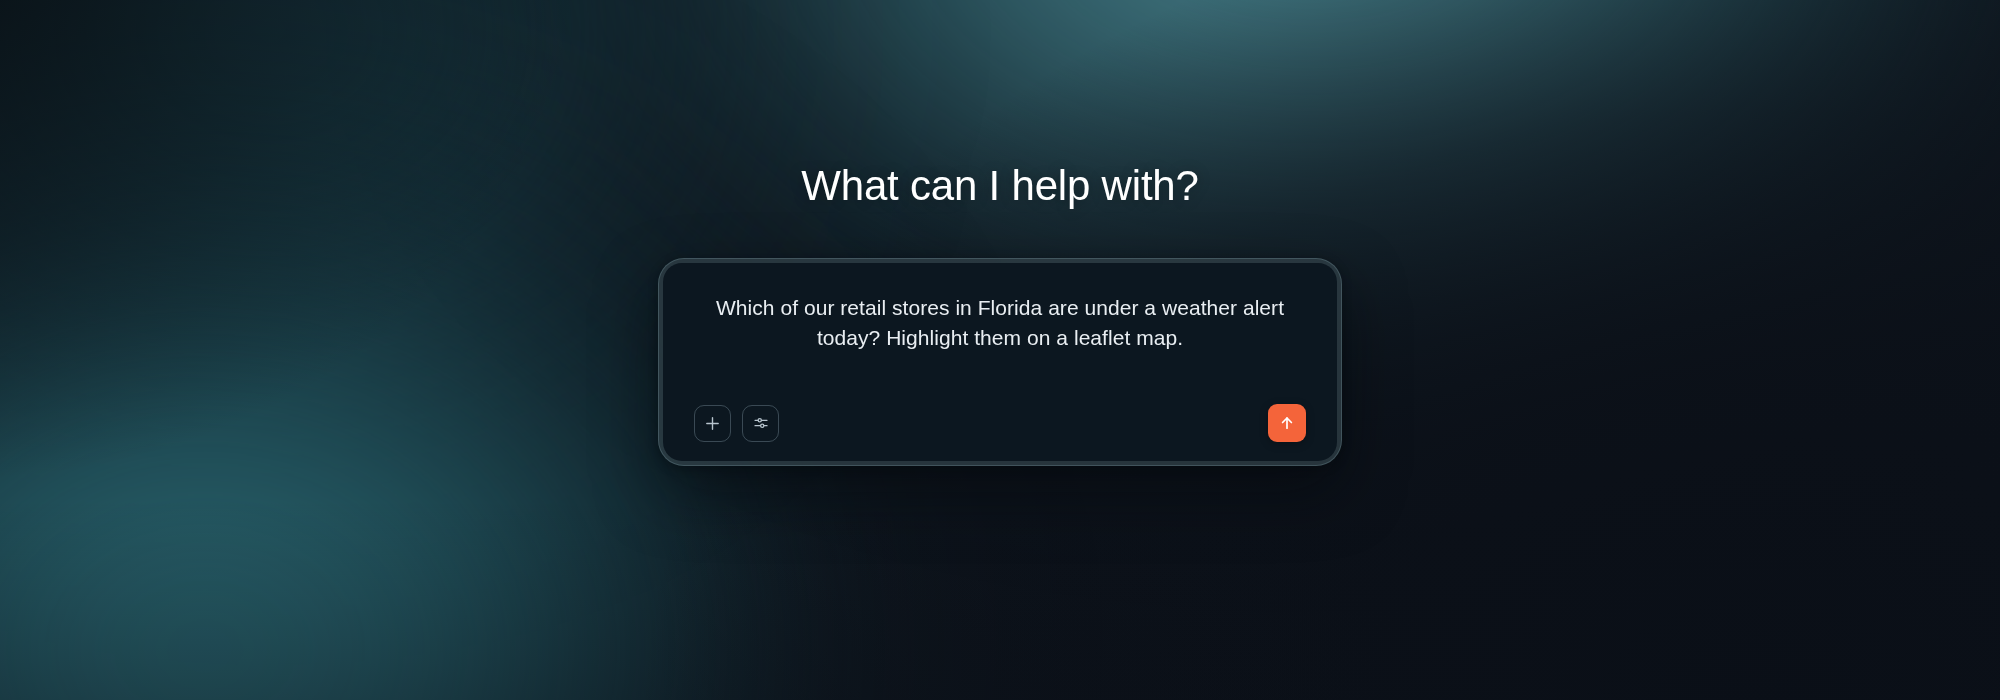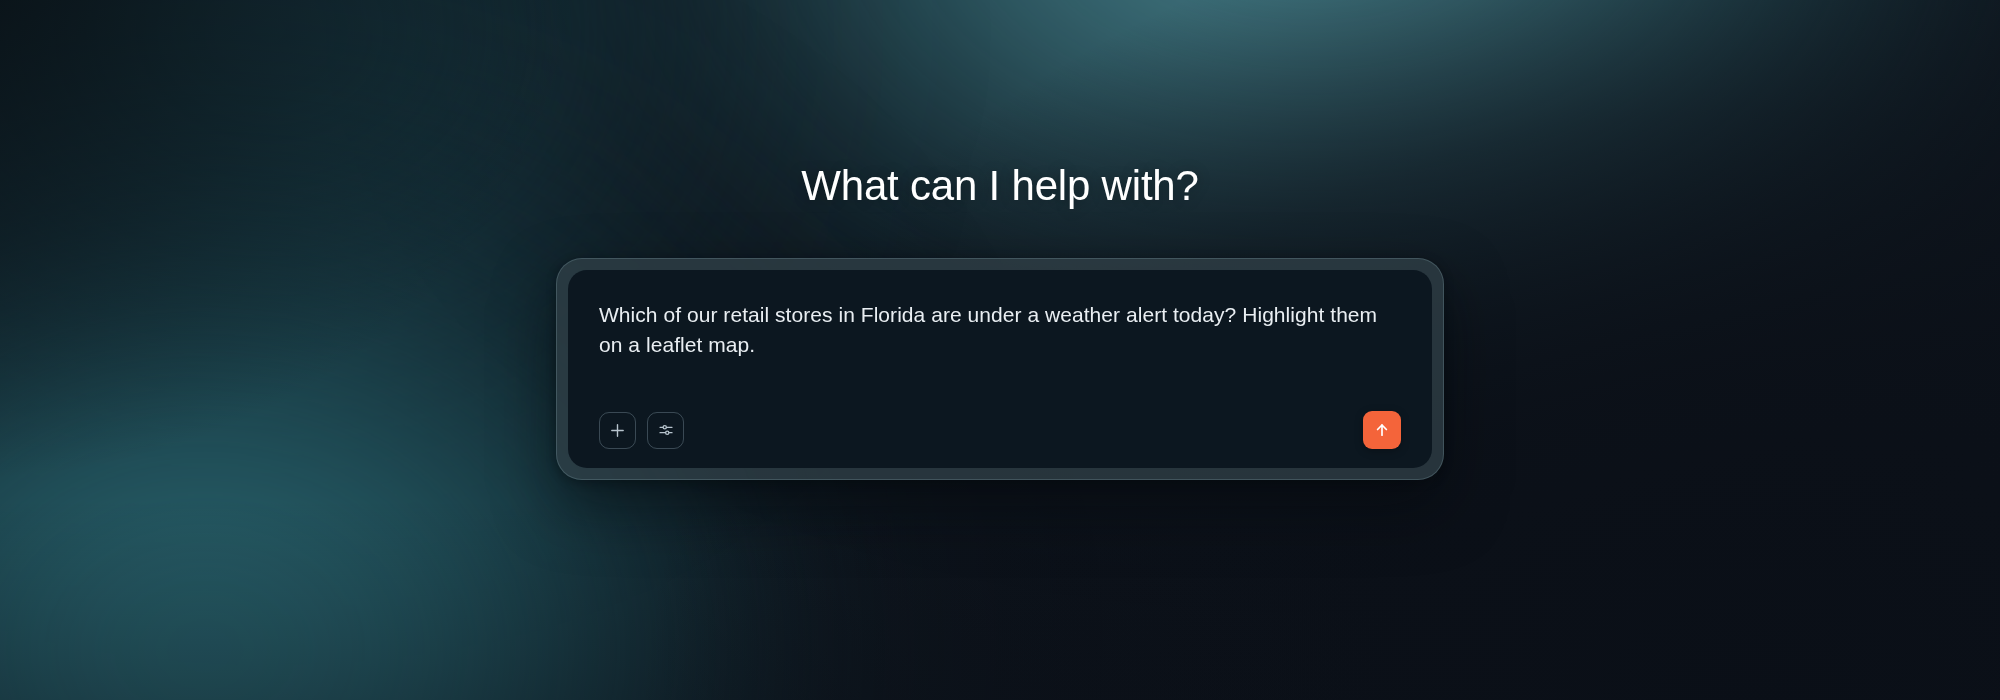--- a/index.html
+++ b/index.html
@@ -83,26 +83,27 @@
     letter-spacing:-0.2px;
     color:#ffffff;
     text-shadow:0 1px 14px rgba(0,0,0,0.30);
     line-height:1;
     user-select:none;
   }
 
   
   #composer-shell {
     margin-top:51px;
-    width:888px;
+    width:684px;
     background:rgba(48,63,70,0.78);
     border:1px solid rgba(104,132,140,0.40);
     border-radius:26px;
-    padding:11px;
+    padding:4px;
     box-shadow:0 26px 60px rgba(3,8,12,0.52), 0 2px 10px rgba(3,8,12,0.35);
+    text-align:center;
   }
 
   #composer-card {
     background:#0c1720;
     border-radius:19px;
     padding:30px 31px 19px 31px;
     display:flex;
     flex-direction:column;
     min-height:198px;
   }

